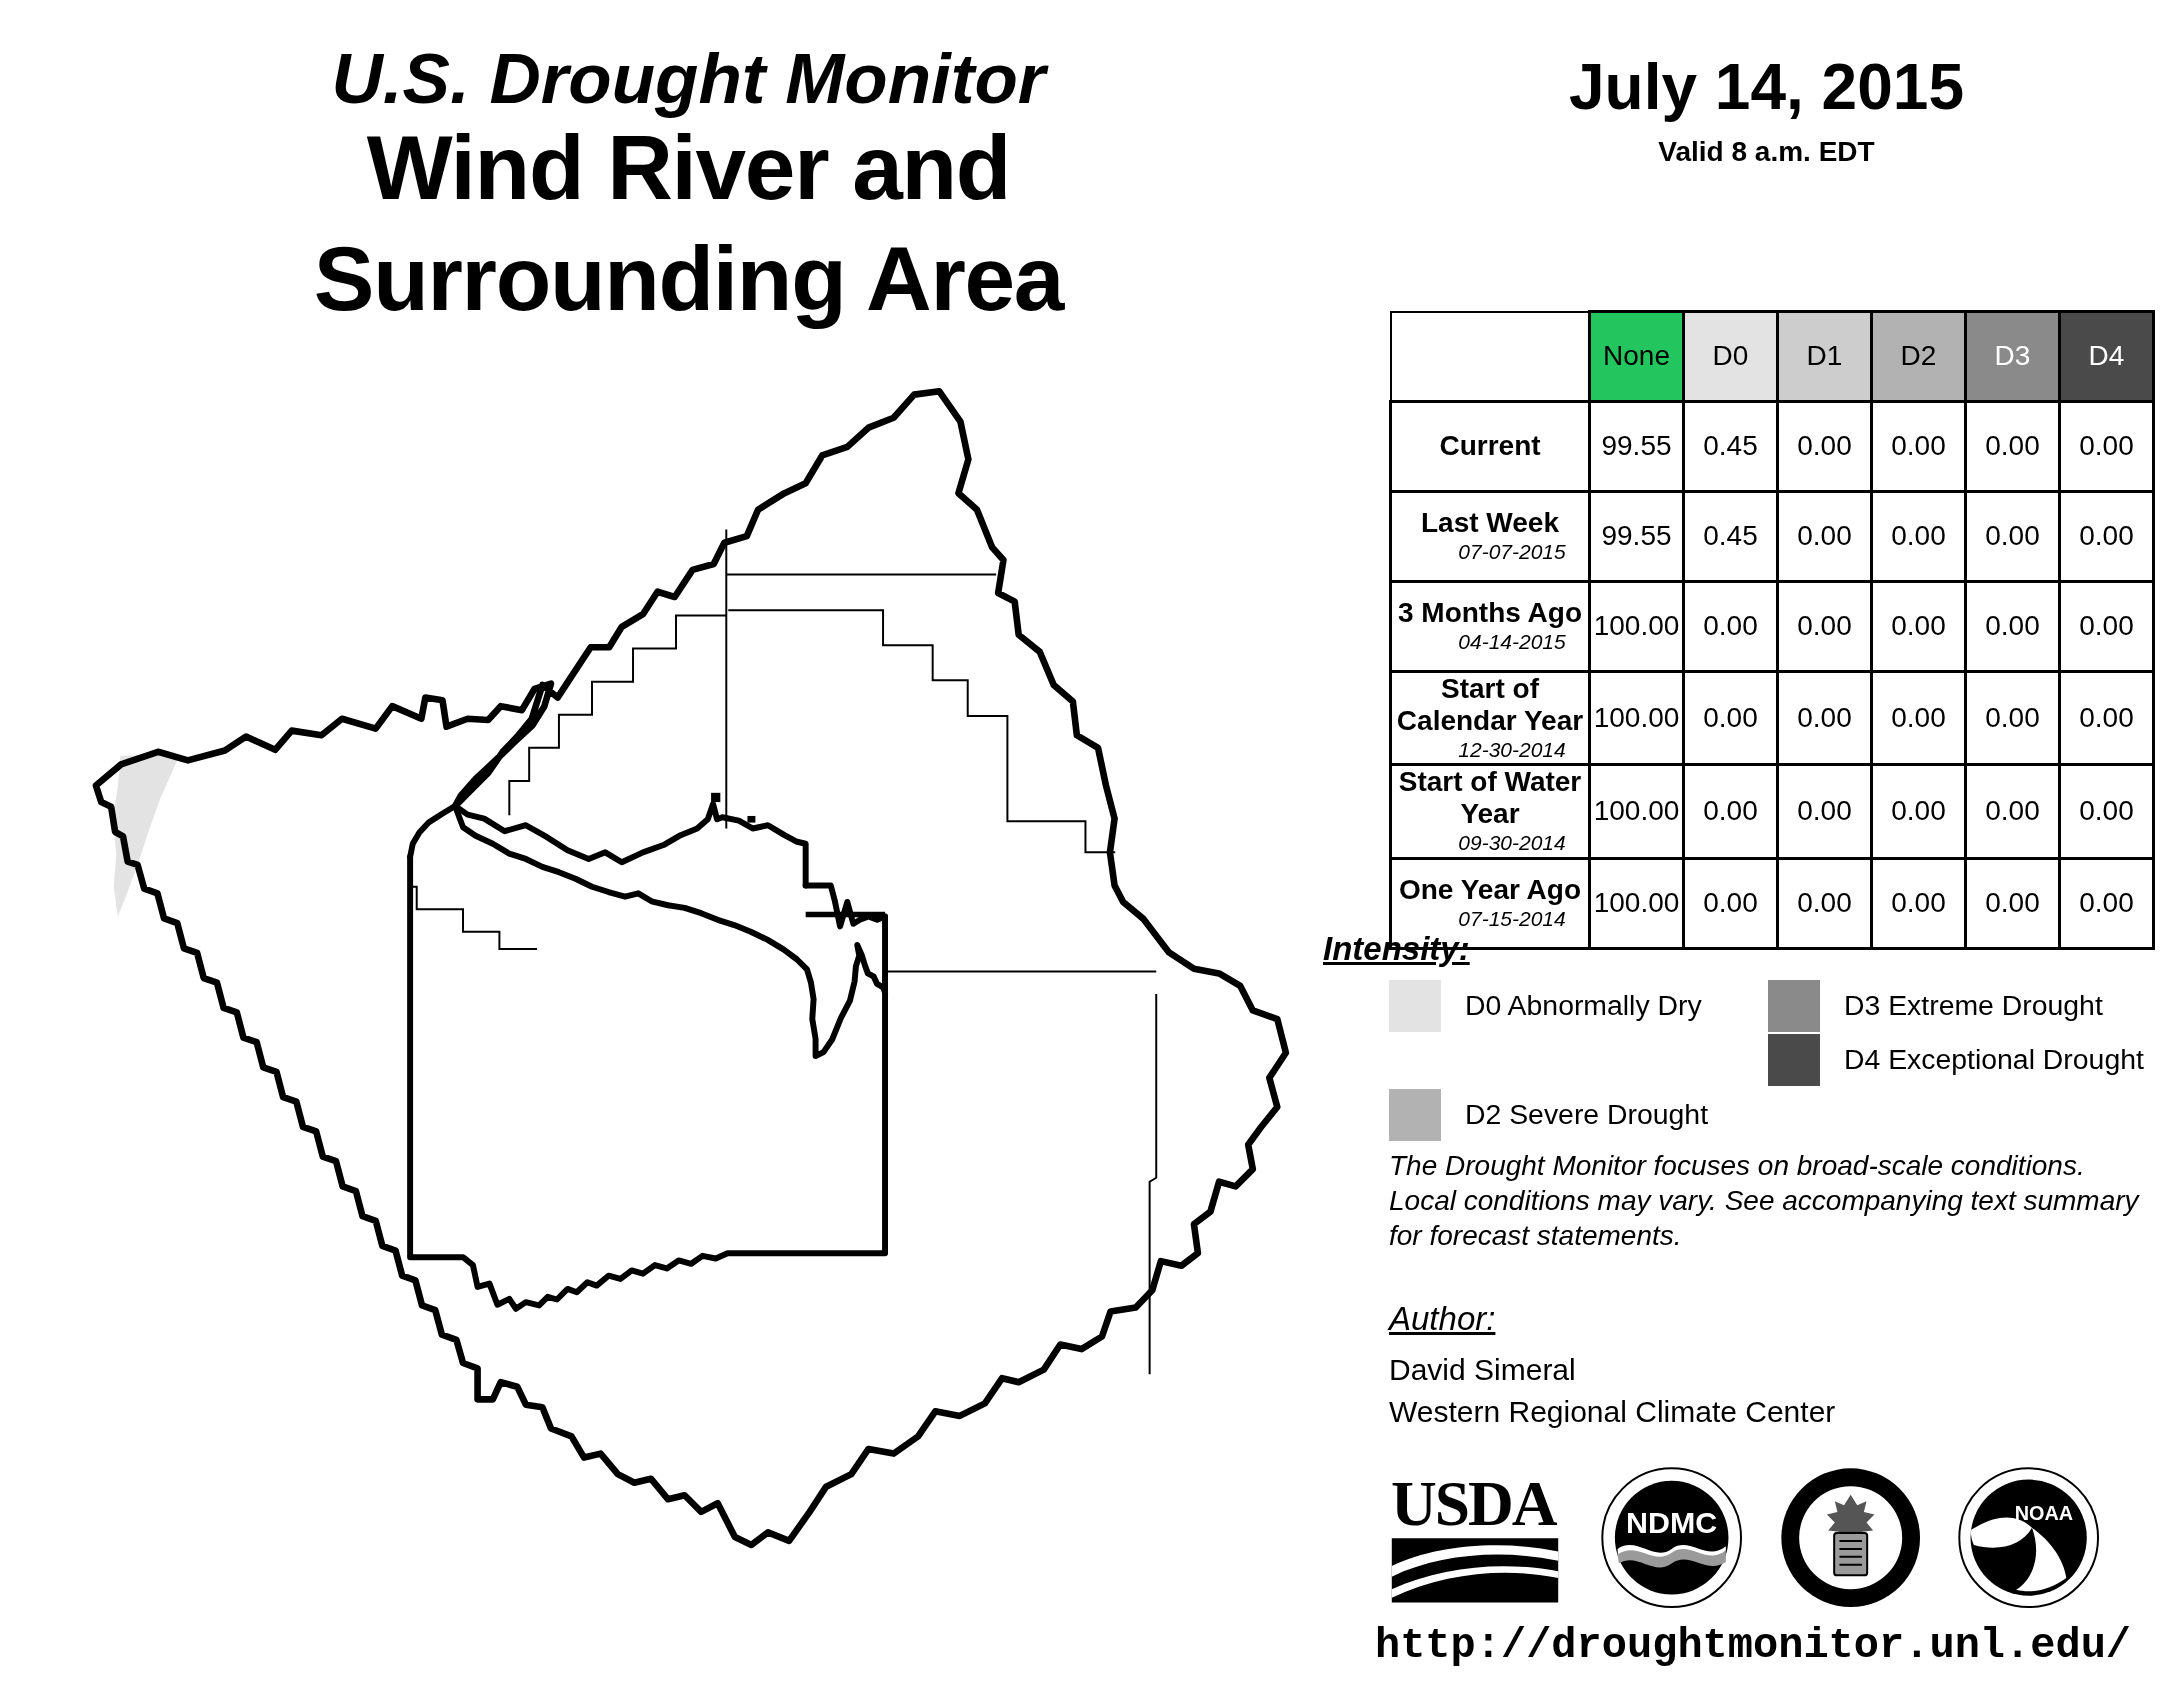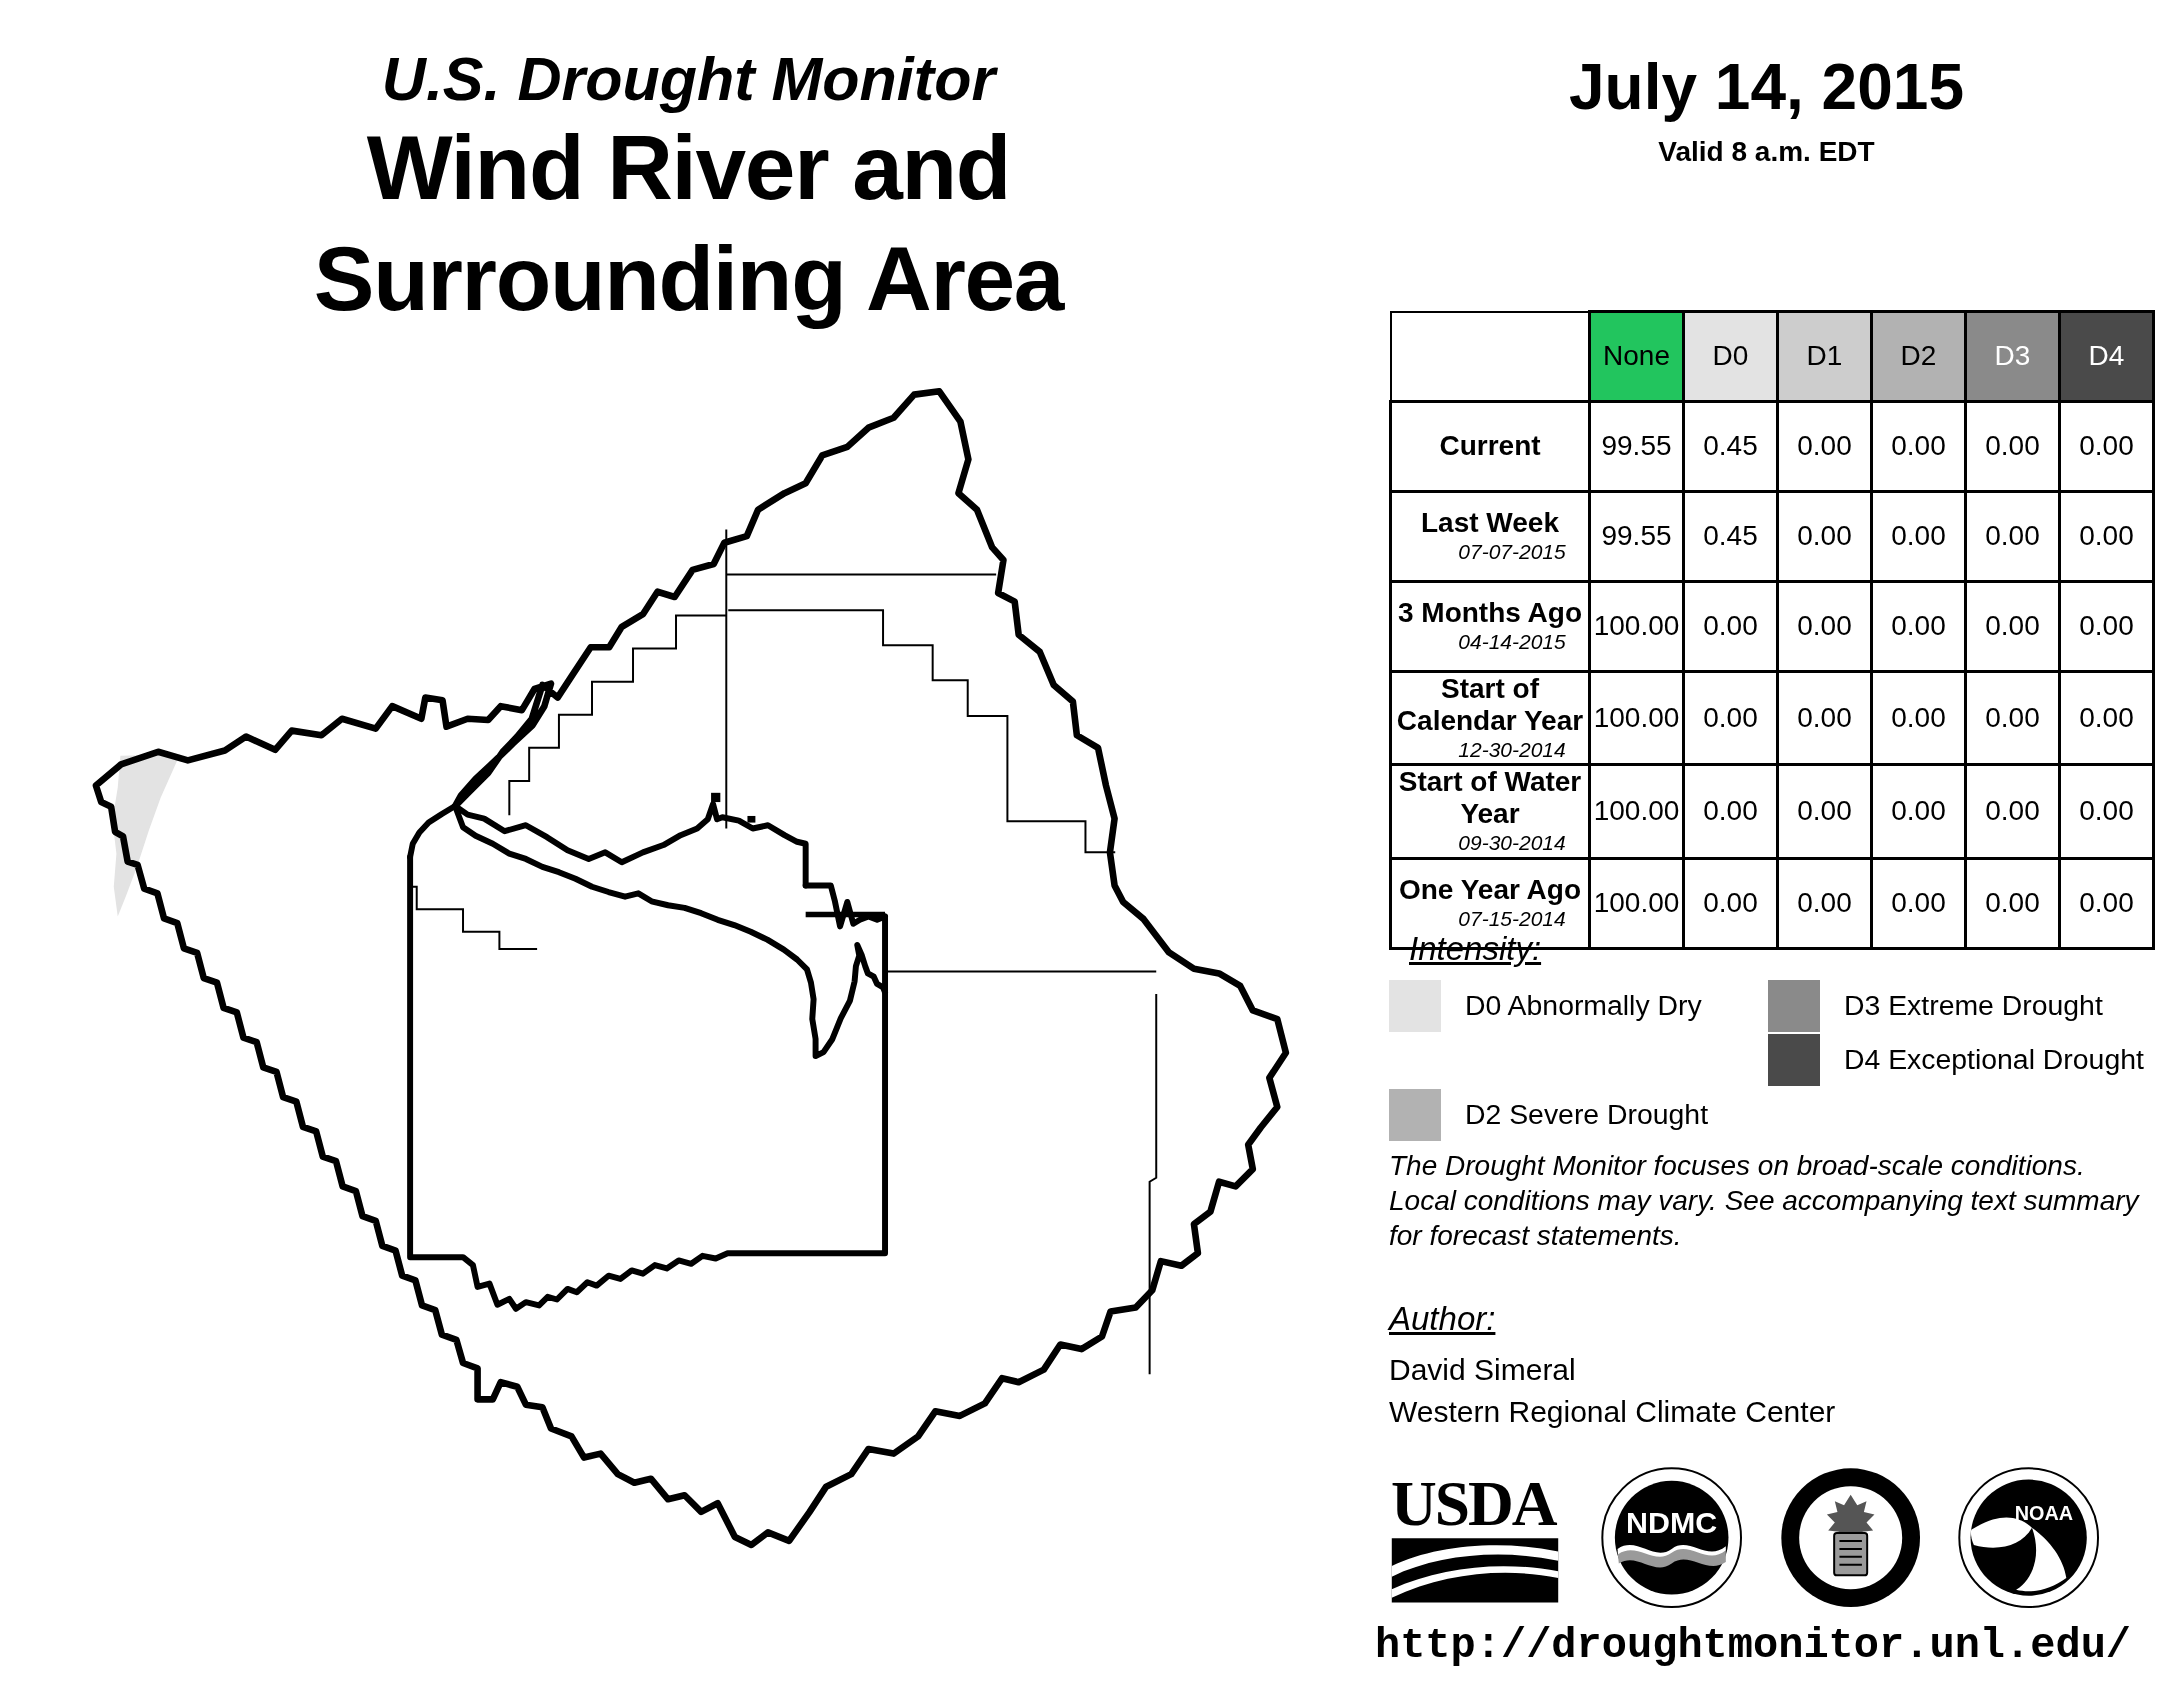--- a/index.html
+++ b/index.html
@@ -1,21 +1,21 @@
 <!DOCTYPE html>
 <html style="font-size:10.6px"><head>
 <meta charset="utf-8">
 <style>
   html,body{margin:0;padding:0;background:#ffffff;}
   #page{position:relative;width:2183px;height:1687px;background:#ffffff;overflow:hidden;
         font-family:"Liberation Sans", sans-serif;color:#000;}
 
   
   .title-block{position:absolute;left:159px;top:46px;width:1059px;text-align:center;}
-  .usdm-title{font-size:61px;font-weight:bold;font-style:italic;line-height:66px;}
+  .usdm-title{font-size:71px;font-weight:bold;font-style:italic;line-height:66px;}
   .region-title{font-size:91px;font-weight:bold;line-height:111px;letter-spacing:-1.3px;}
 
   .date-block{position:absolute;left:1409px;top:53px;width:715px;text-align:center;}
   .map-date{font-size:64px;font-weight:bold;line-height:69px;}
   .released{font-size:32px;font-weight:bold;font-style:italic;line-height:41px;margin-top:9.3px;}
   .valid{font-size:28px;font-weight:bold;line-height:38px;margin-top:10.6px;}
 
   
   .tbl-title{position:absolute;left:1389px;top:268px;width:746px;text-align:right;
              font-size:30px;font-style:italic;}
@@ -23,22 +23,22 @@
   table.dm td, table.dm th{border:3.3px solid #000;padding:0;text-align:center;vertical-align:middle;
              background:#fff;}
   table.dm .corner{border:none;background:transparent;}
   table.dm th{width:91px;height:53px;font-size:28px;font-weight:normal;}
   table.dm td.lbl{width:196px;font-size:28px;font-weight:bold;line-height:32px;}
   table.dm td{height:87px;font-size:28px;}
   table.dm .rowdate{font-size:21px;font-style:italic;font-weight:normal;line-height:26.5px;padding-left:44px;}
   table.dm{border:2.6px solid #000;}
 
   
-  .intensity-title{position:absolute;left:1409px;top:930px;font-size:33px;font-style:italic;
-                   text-decoration:underline;}
+  .intensity-title{position:absolute;left:1323px;top:930px;font-size:33px;font-style:italic;
+                   text-decoration:underline;font-weight:bold;}
   .legend-item{position:absolute;height:53px;display:flex;align-items:center;}
   .legend-swatch{width:52px;height:52px;margin-right:24px;flex:0 0 auto;}
   .legend-label{font-size:28.4px;white-space:nowrap;}
 
   
   .disclaimer{position:absolute;left:1389px;top:1148px;width:767px;font-size:28px;
               font-style:italic;line-height:35px;}
   .author-title{position:absolute;left:1389px;top:1300px;font-size:33px;font-style:italic;
                 text-decoration:underline;}
   .author-name{position:absolute;left:1389px;top:1353px;font-size:30px;}

